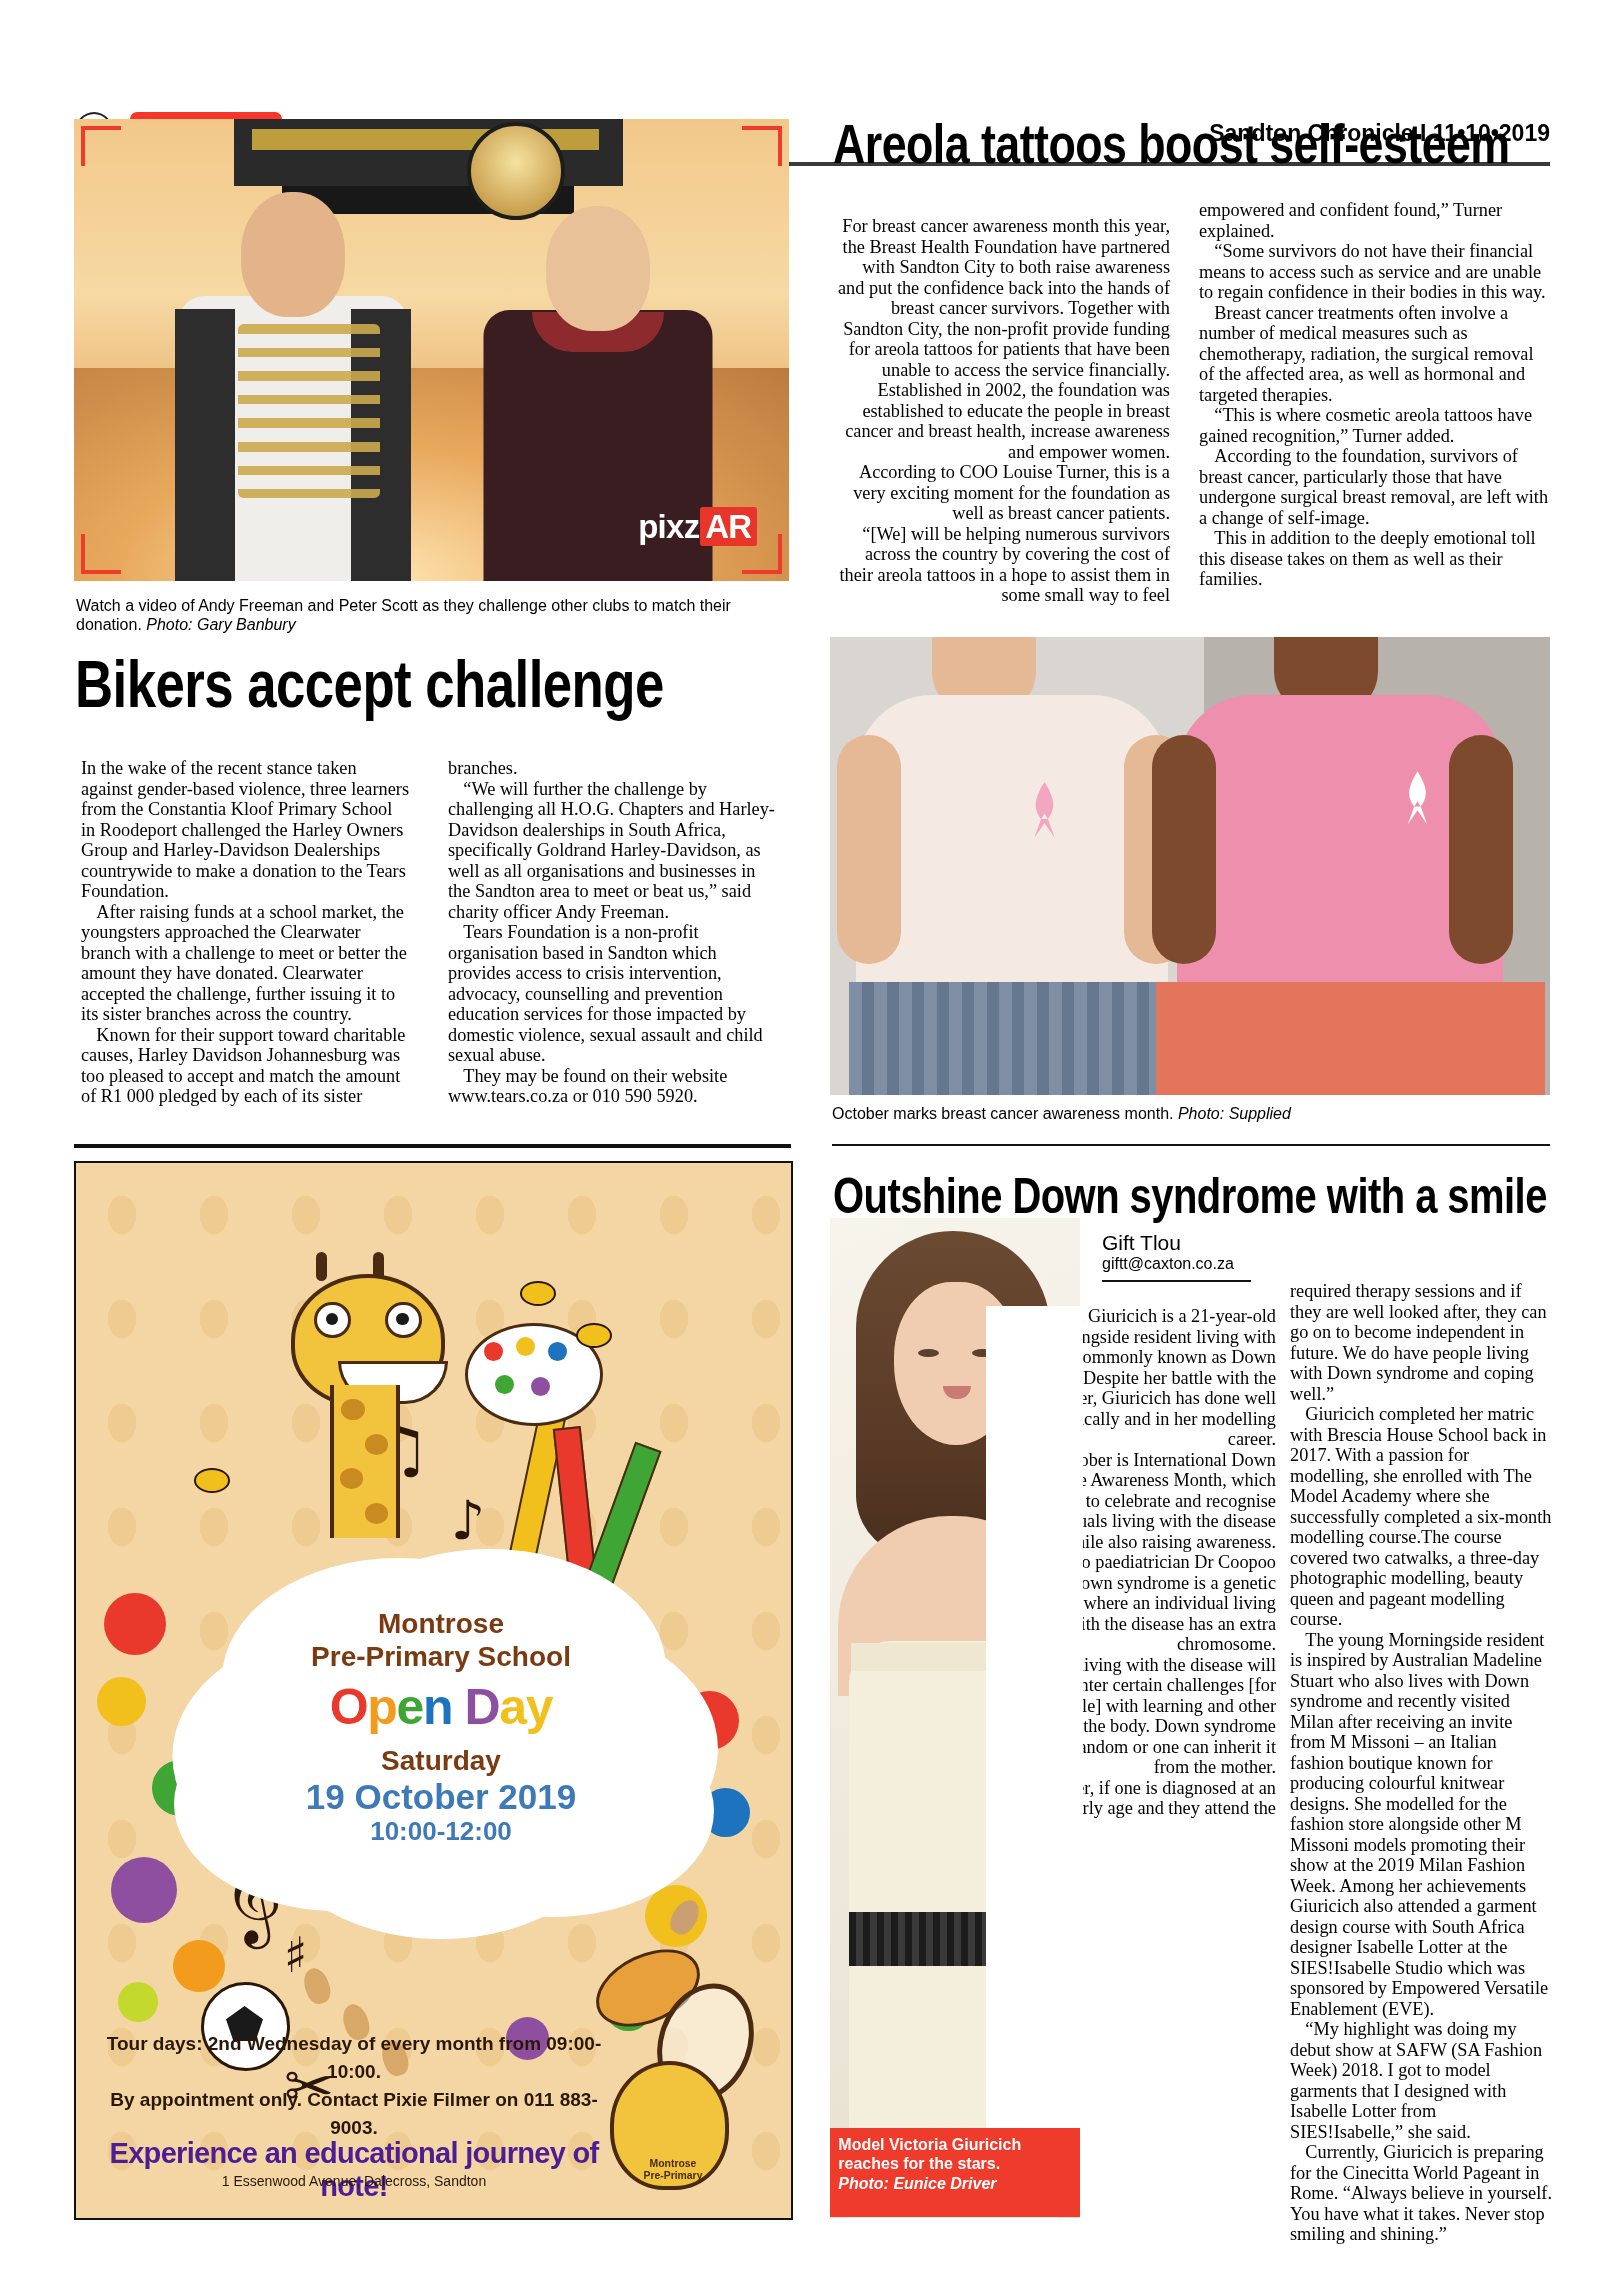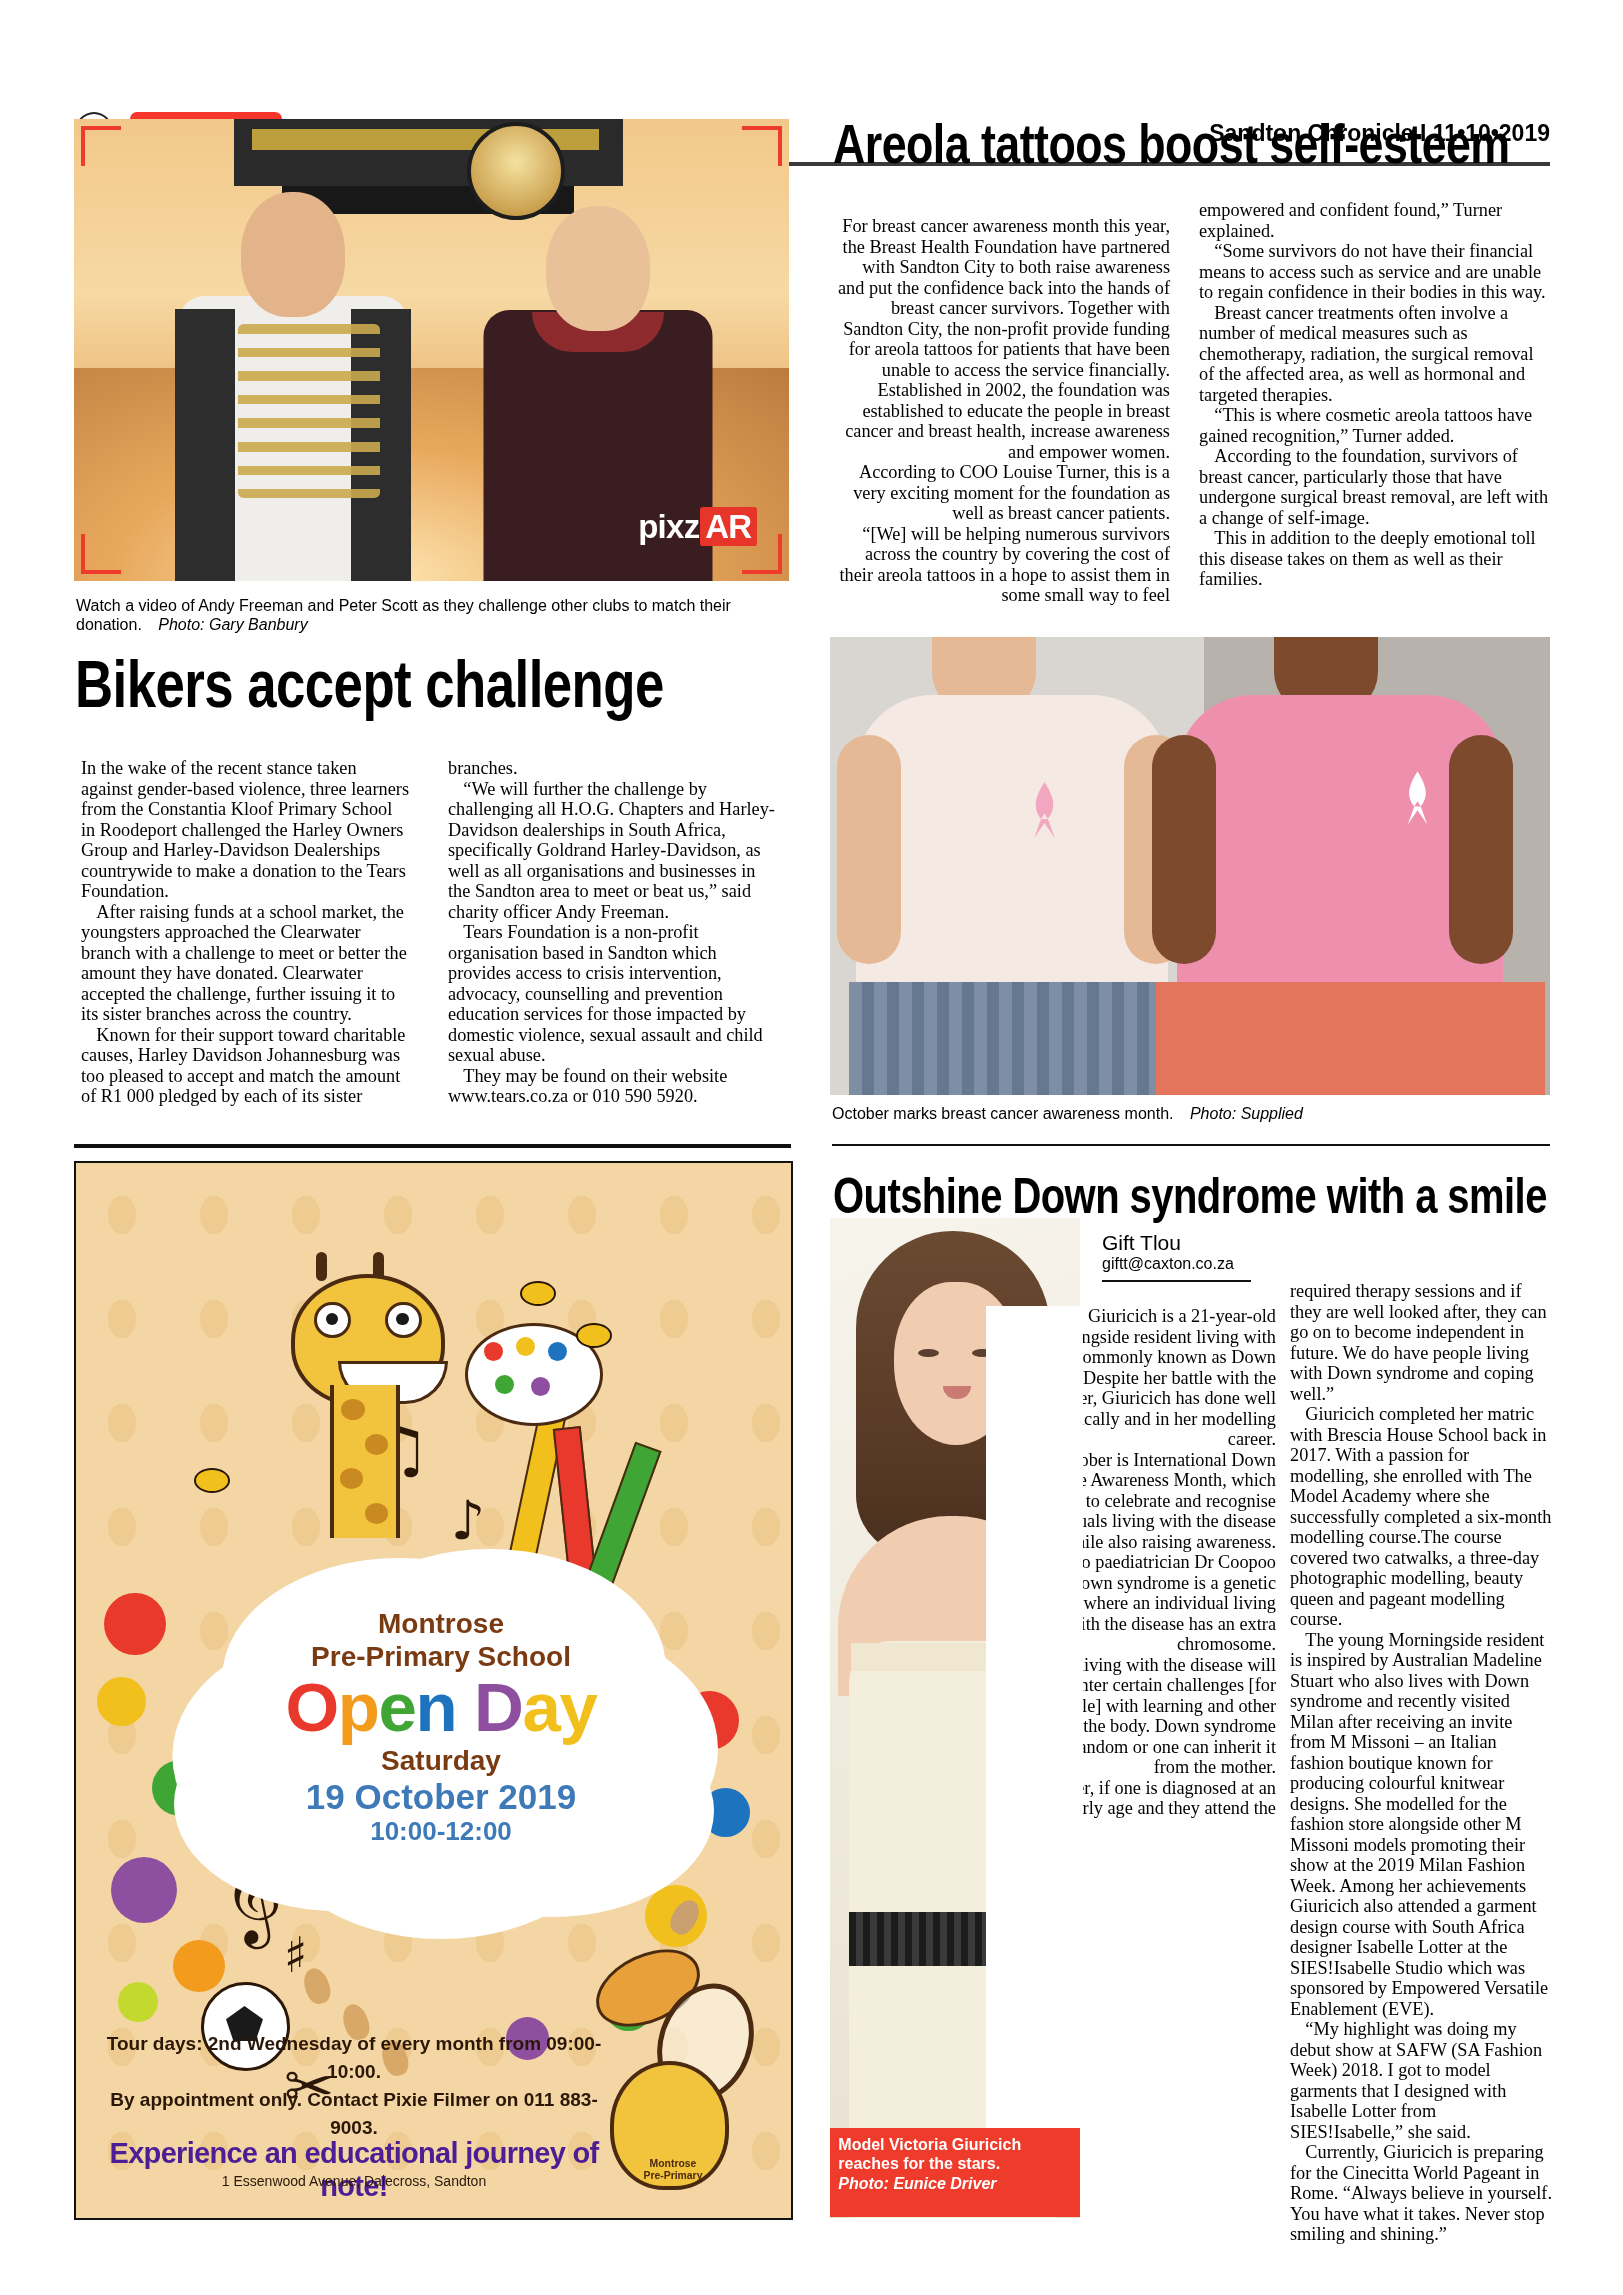--- a/index.html
+++ b/index.html
@@ -21,21 +21,21 @@
   .hr-med{position:absolute;height:3.5px;background:#111;}
 
   .hl{font-family:"Liberation Sans",sans-serif;font-weight:bold;line-height:.92;
       letter-spacing:-0.7px;transform:scaleX(.80);transform-origin:left center;}
 
   .body-col{font-family:"Liberation Serif",serif;font-size:18.3px;line-height:20.5px;text-align:left;}
   .body-col p{margin:0;text-indent:15.3px;}
   .body-col p.first{text-indent:0;}
 
   .caption{font-family:"Liberation Sans",sans-serif;font-size:16px;line-height:19.4px;}
-  .caption i{margin-left:12px;}
+  .caption i{}
 
   
   .photo-bikers{position:absolute;left:74px;top:119px;width:715px;height:462px;overflow:hidden;
       background:linear-gradient(#f2c88a 0%,#f6d9a3 38%,#ecb978 62%,#c98b4e 100%);}
   .sky-glow{position:absolute;left:0;bottom:0;width:100%;height:46%;
       background:radial-gradient(ellipse at 42% 100%, #ffe7b4 0%, #e8a85c 45%, #bb7b3e 100%);}
   .banner-top{position:absolute;left:160px;top:0;width:389px;height:67px;background:#2a2a2a;}
   .banner-top:after{content:"";position:absolute;left:18px;top:9.7px;width:347px;height:21px;background:#d7b341;opacity:.85;}
   .banner-sub{position:absolute;left:208px;top:67px;width:292px;height:28px;background:#181818;}
   .roundel{position:absolute;left:393px;top:2.8px;width:90px;height:90px;border-radius:50%;
@@ -103,21 +103,21 @@
       background:#f3d6a4;overflow:hidden;}
   .ad-dots{position:absolute;inset:0;
       background-image:radial-gradient(ellipse 23.6px 32px at 50% 50%, #ecc78a 0 60%, rgba(0,0,0,0) 61%);
       background-size:92px 104px;opacity:.75;}
   .ad-cloud{position:absolute;left:160px;top:416px;width:410px;height:298px;background:#fff;border-radius:50%;
       box-shadow:-83px 28px 0 -19.4px #fff, 90px 21px 0 -18px #fff, -42px -49px 0 -28px #fff, 49px -59px 0 -29px #fff,
                  0 90px 0 -28px #fff, -104px 76px 0 -42px #fff, 111px 83px 0 -43px #fff;}
   .ad-cloud-txt{position:absolute;left:174px;top:444px;width:382px;text-align:center;}
   .ad-school{font-family:"Liberation Sans",sans-serif;font-weight:bold;font-size:28px;color:#7a3a12;
       line-height:33px;text-shadow:0.7px 0.7px 0 #fff;}
-  .ad-openday{font-family:"Liberation Sans",sans-serif;font-weight:bold;font-size:69px;line-height:69px;letter-spacing:-1.4px;}
+  .ad-openday{font-family:"Liberation Sans",sans-serif;font-weight:bold;font-size:50px;line-height:69px;letter-spacing:-1.4px;}
   .ad-openday span:nth-child(1){color:#e8392c}.ad-openday span:nth-child(2){color:#f29b1d}
   .ad-openday span:nth-child(3){color:#3fa535}.ad-openday span:nth-child(4){color:#1e73be}
   .ad-openday span:nth-child(5){color:#e8392c}.ad-openday span:nth-child(6){color:#8e4fa0}
   .ad-openday span:nth-child(7){color:#f2c01d}
   .ad-sat{font-family:"Liberation Sans",sans-serif;font-weight:bold;font-size:28px;color:#7a3a12;margin-top:2.8px;}
   .ad-date{font-family:"Liberation Sans",sans-serif;font-weight:bold;font-size:35px;color:#3e7ab8;line-height:39px;}
   .ad-time{font-family:"Liberation Sans",sans-serif;font-weight:bold;font-size:26px;color:#3e7ab8;}
   .ad-giraffe{position:absolute;left:187px;top:83px;width:174px;height:292px;}
   .g-head{position:absolute;left:28px;top:28px;width:146px;height:125px;border-radius:50% 50% 45% 45%;background:#f2c33c;border:4.2px solid #4a2a10;}
   .g-neck{position:absolute;left:67px;top:139px;width:62px;height:153px;background:#f2c33c;border-left:4.2px solid #4a2a10;border-right:4.2px solid #4a2a10;}

